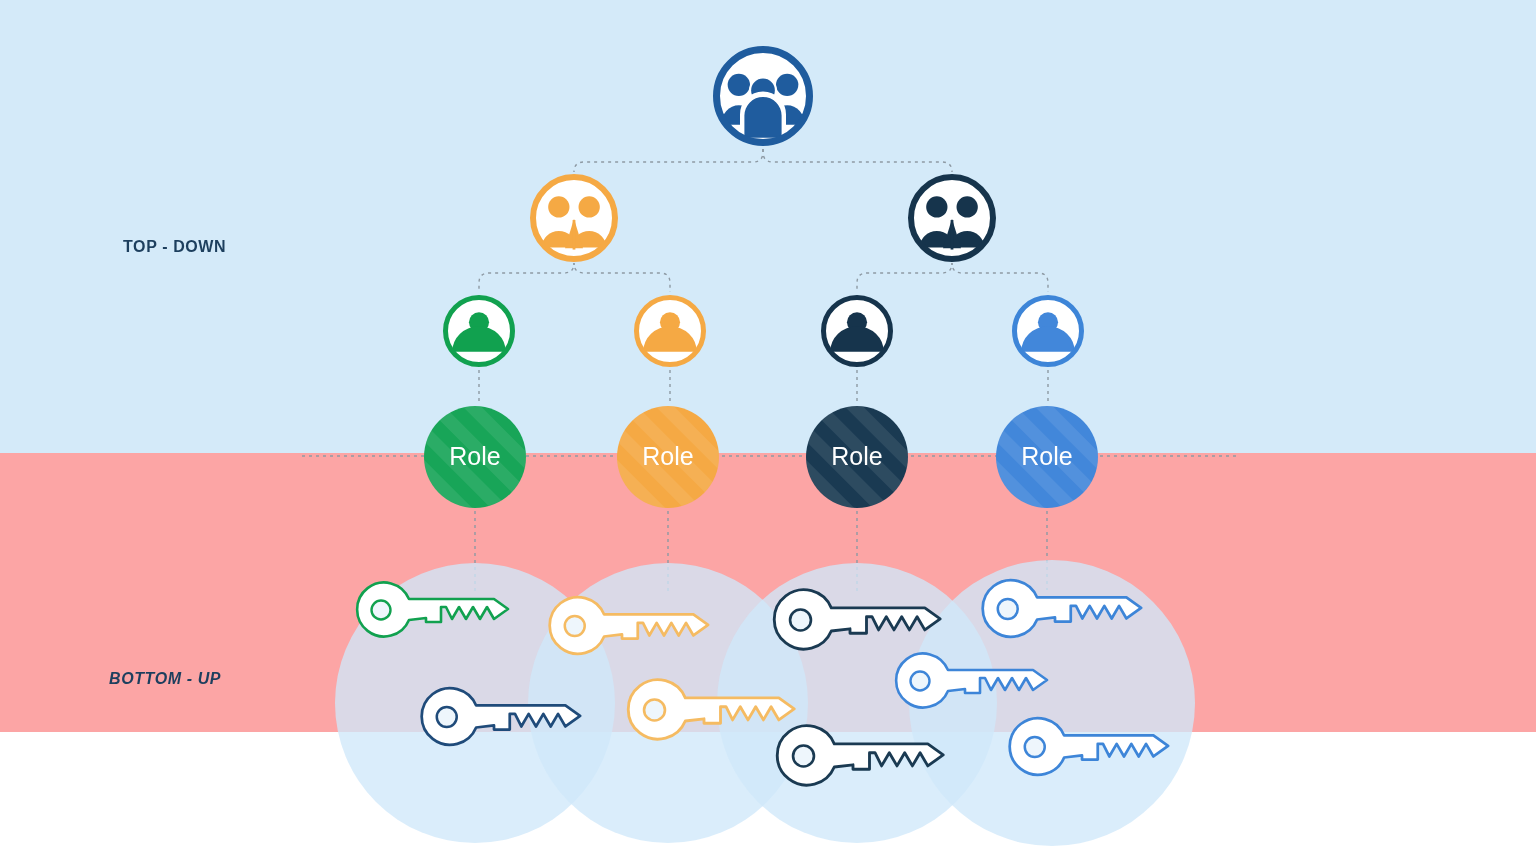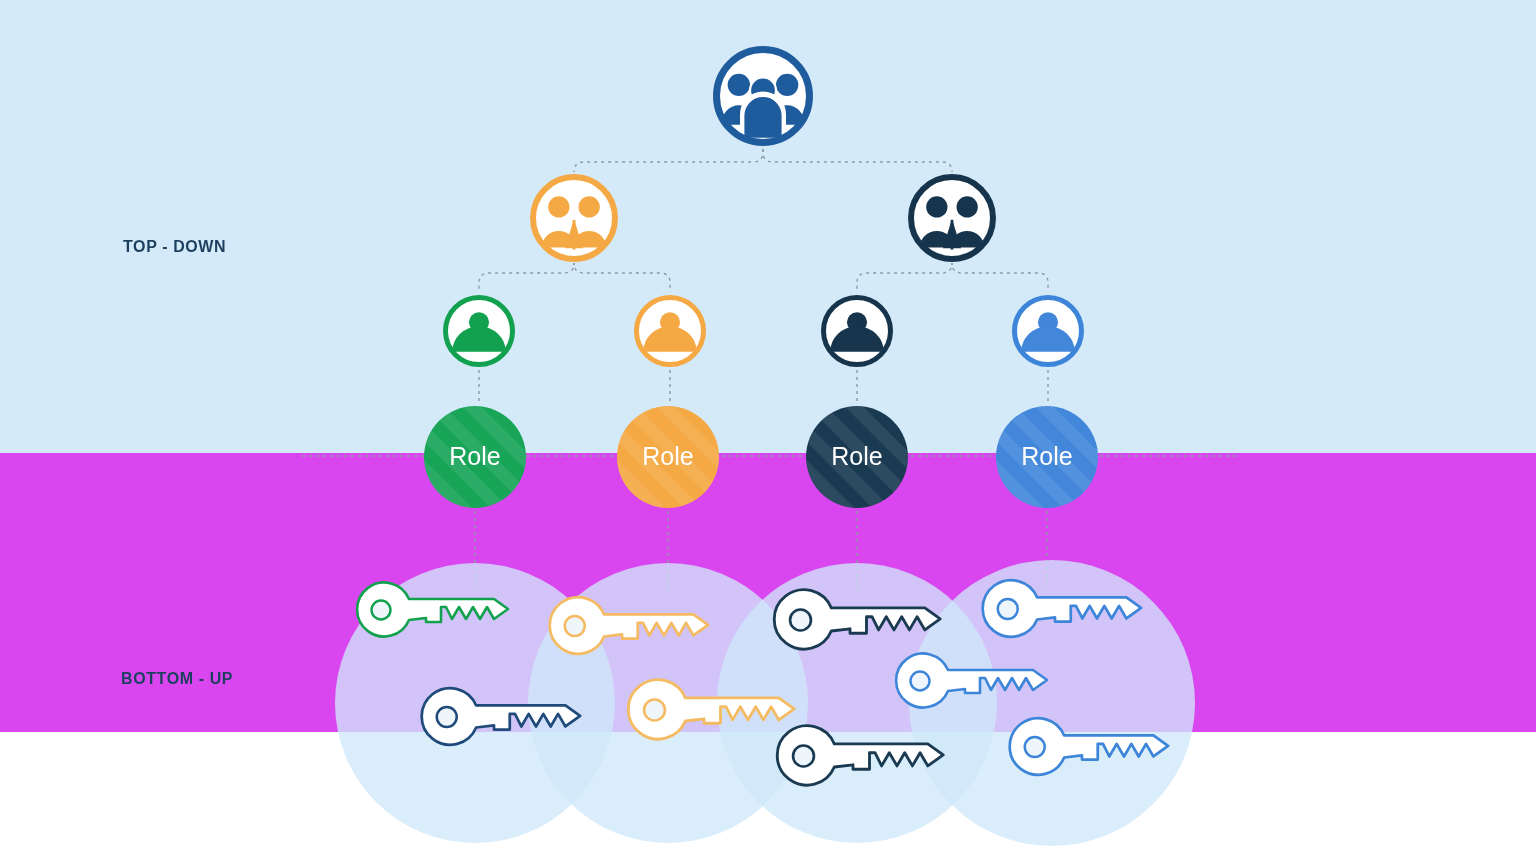--- a/index.html
+++ b/index.html
@@ -6,41 +6,41 @@
   html, body {
     width: 1536px; height: 864px;
     background: #ffffff;
     font-family: "Liberation Sans", sans-serif;
     overflow: hidden;
   }
   #stage {
     position: relative;
     width: 1536px;
     height: 732px;
-    background: #d946ef;
+    background: #fca5a5;
   }
   
   .band {
     position: absolute;
     left: 0; top: 0;
     width: 1536px;
     height: 453px;
     background: #d4eaf9;
   }
   
   .side-label {
     position: absolute;
     font-size: 16px;
     font-weight: bold;
     letter-spacing: 0.6px;
     color: #1d3f5e;
     white-space: nowrap;
   }
   #label-top   { left: 123px; top: 238px; }
-  #label-bottom{ left: 121px; top: 670px; }
+  #label-bottom{ left: 109px; top: 670px; font-style: italic; }
 
   
   svg.layer {
     position: absolute;
     left: 0; top: 0;
     width: 1536px; height: 864px;
     overflow: visible;
   }
   #wires  { z-index: 2; }
   #blobs  { z-index: 3; }

